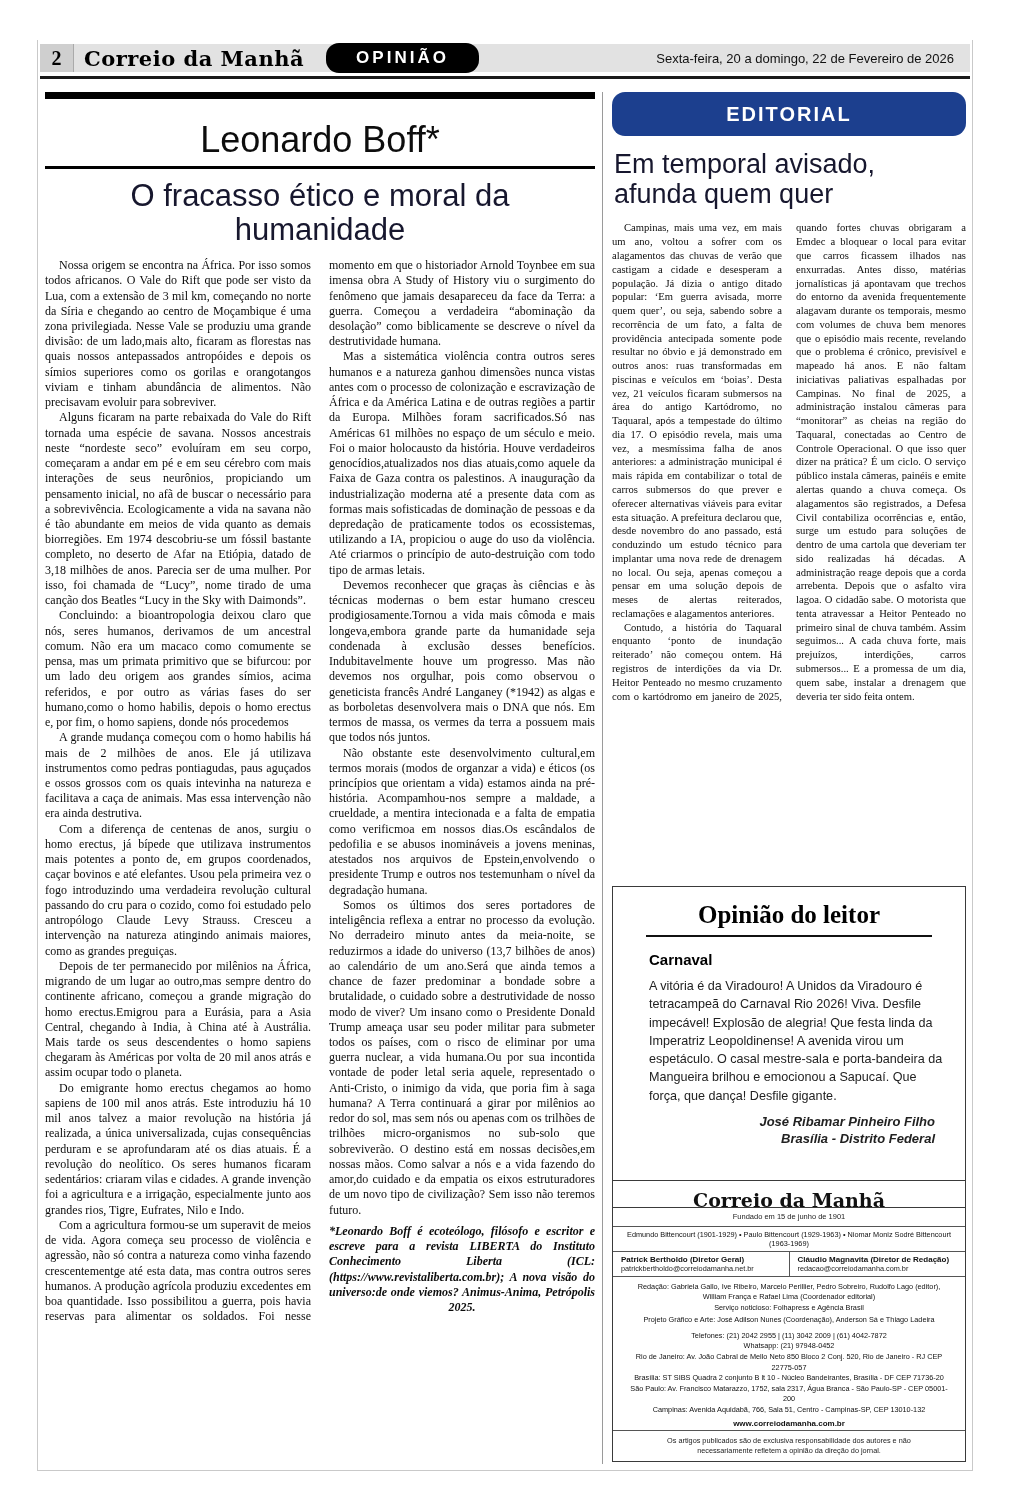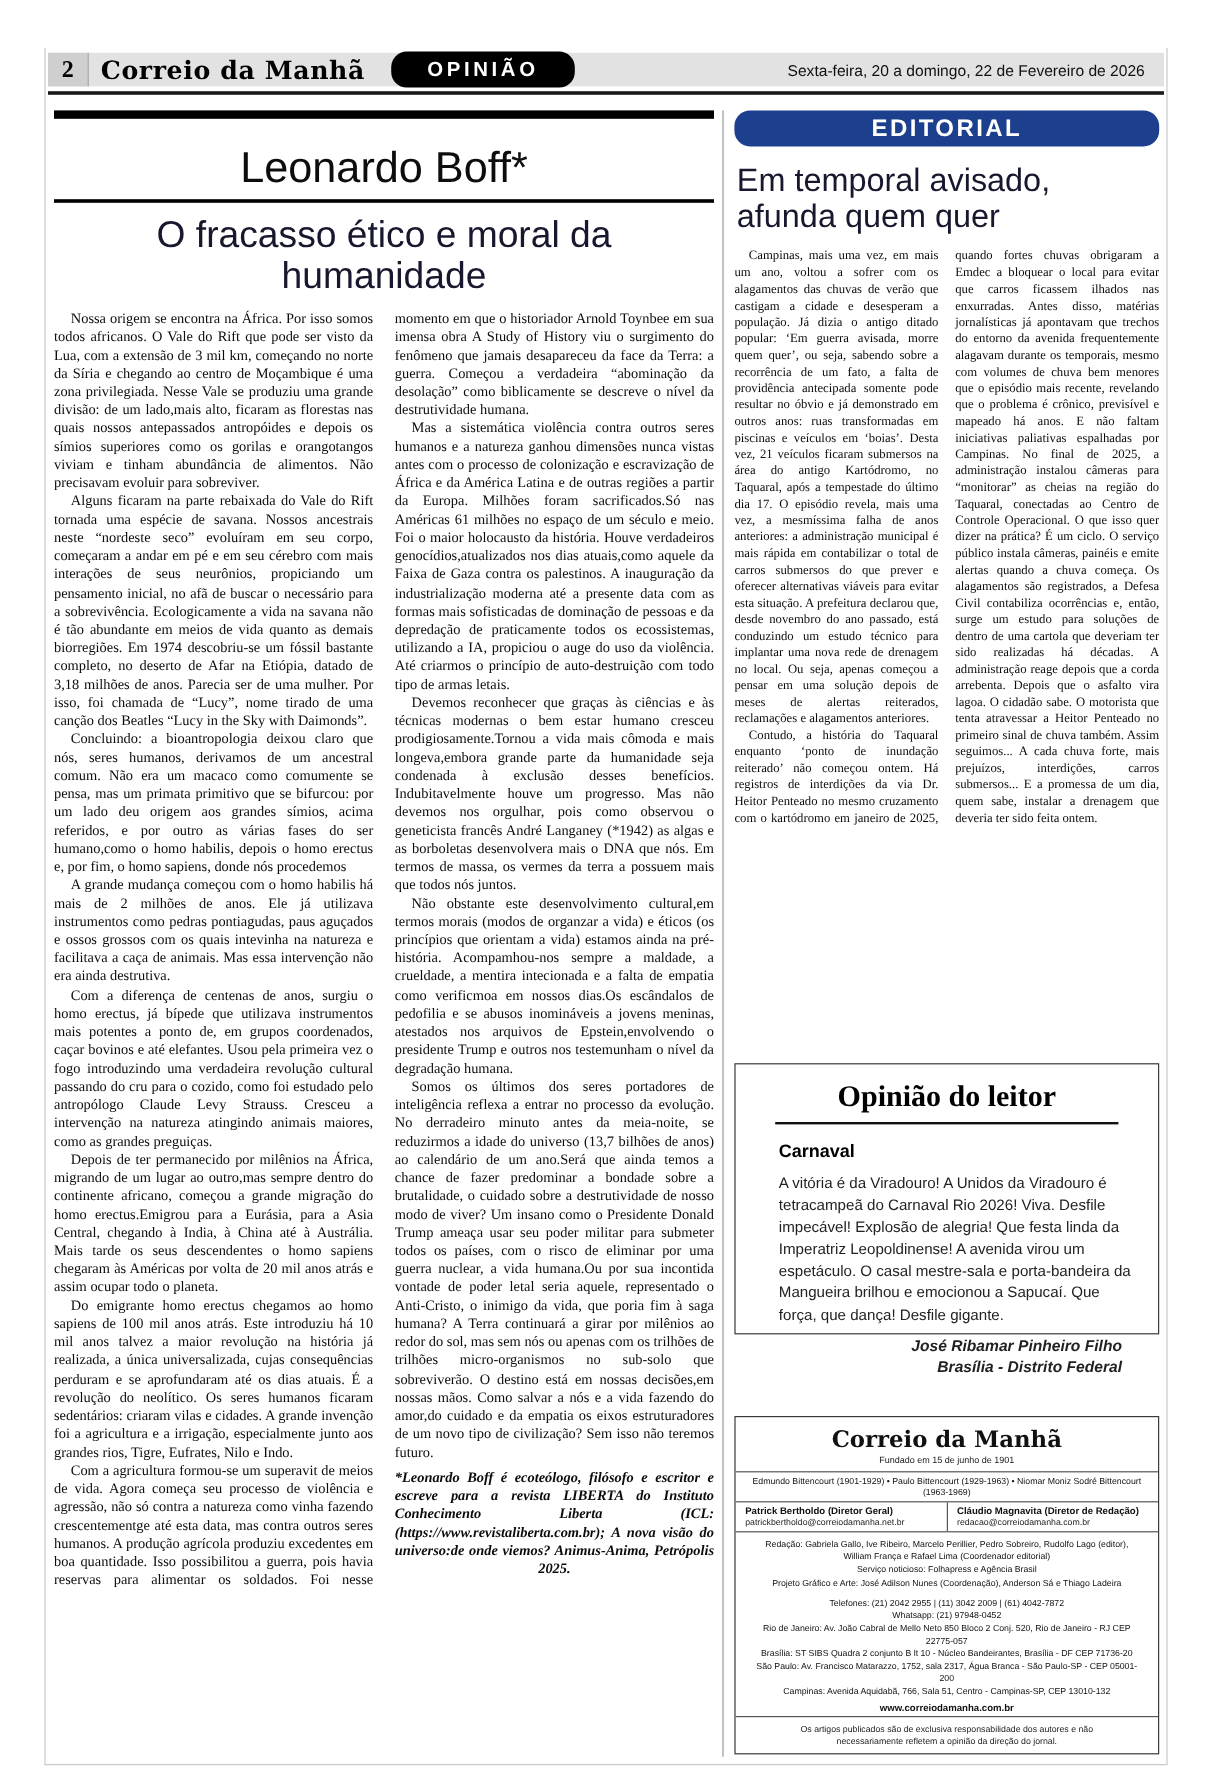--- a/index.html
+++ b/index.html
@@ -61,36 +61,36 @@
     text-indent:0; margin-top:6px; font-weight:700; font-style:italic;
     text-align:justify; text-align-last:center;
   }
 
   
   .col-divider { position:absolute; left:602px; top:92px; bottom:24px; width:1px; background:#9a9a9a; }
 
   
   .editorial { position:absolute; left:612px; top:92px; width:354px; }
   .editorial-bar {
-    background:var(--editorial-blue); color:#fff; height:30px;
+    background:var(--editorial-blue); color:#fff; height:44px;
     display:flex; align-items:center; justify-content:center;
     font:700 20px "Liberation Sans", sans-serif; letter-spacing:2px;border-radius:13px;
   }
   .editorial-headline {
     margin:13px 2px 12px; font:400 27px/1.12 "Liberation Sans", sans-serif; color:var(--navy);
   }
   .editorial-body {
     column-count:2; column-gap:14px; height:650px; overflow:hidden;
     text-align:justify; font-size:10.6px; line-height:1.3; color:#0c0c0c;
   }
   .editorial-body p { margin:0; text-indent:12px; }
 
   
   .reader-box {
-    position:absolute; left:612px; top:886px; width:354px; height:226px;
+    position:absolute; left:612px; top:886px; width:354px; height:322px;
     border:1px solid #3a3a3a; background:#fff; padding:12px 14px 8px;
   }
   .reader-title {
     margin:2px 0 6px; text-align:center;
     font:700 25px "Liberation Serif", serif; color:#000;
   }
   .reader-title-rule { width:88%; height:2px; background:#111; margin:0 auto 14px; }
   .letter-title { margin:0 0 9px 22px; font:700 15px "Liberation Sans", sans-serif; color:#000; }
   .letter-body {
     margin:0 8px 8px 22px; font:12.6px/1.45 "Liberation Sans", sans-serif; color:#222;

